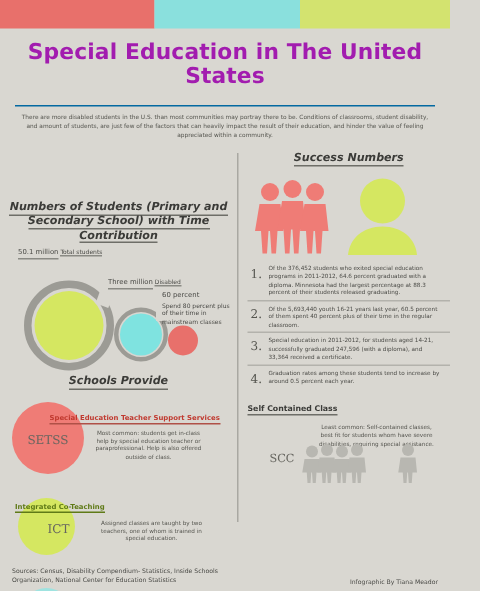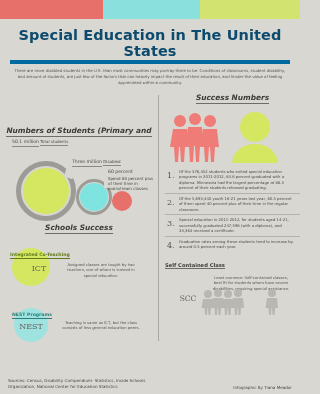--- a/index.html
+++ b/index.html
@@ -16,24 +16,24 @@
   .bar{height:100%;}
   .bar.red{width:103px;background:#e8706b;}
   .bar.cyan{width:97px;background:#8ae0dd;}
   .bar.lime{width:100px;background:#d3e36f;}
 
   
   .title-wrap{text-align:center;padding:8px 10px 0;}
   .title{
     display:inline-block;
     font-family:"DejaVu Sans","Liberation Sans",sans-serif;
-    font-size:14.5px;font-weight:600;color:#0c4a6e;
+    font-size:14.5px;font-weight:600;color:#a21caf;
     letter-spacing:.1px;
-    border-bottom:4px solid #0369a1;
-    padding-bottom:1px;
+    border-bottom:1px solid #0369a1;
+    padding-bottom:11px;
   }
   .subtitle{
     margin:4px 14px 0;
     font-size:3.9px;line-height:1.55;
     text-align:center;color:#55554f;
   }
 
   
   .columns{display:flex;margin-top:7px;height:300px;}
   .col-left{width:158px;position:relative;margin-top:33px;}
@@ -134,20 +134,21 @@
     <div class="title">Special Education in The United States</div>
   </div>
   <div class="subtitle">There are more disabled students in the U.S. than most communities may portray there to be. Conditions of classrooms, student disability, and amount of students, are just few of the factors that can heavily impact the result of their education, and hinder the value of feeling appreciated within a community.</div>
 
   <div class="columns">
 
     <div class="col-left">
 
       <div class="sec-head two">
         <span>Numbers of Students (Primary and</span><br>
+        <span>Secondary School) with Time Contribution</span>
       </div>
 
       <div class="donuts">
 
         <div class="lbl" style="left:12px;top:0;">
           <span class="big u">50.1 million</span>
           <span class="u">Total students</span>
         </div>
         <div class="donut d1">
           <i></i>
@@ -165,23 +166,29 @@
 
         <div class="lbl" style="left:108px;top:30px;width:48px;">
           <span class="big">60 percent</span>
           <span>Spend 80 percent plus of their time in mainstream classes</span>
         </div>
         <div class="donut d3"></div>
       </div>
 
       <div class="sp">
         <div class="sec-head">
-          <span>Schools Success</span>
-        </div>
-
+          <span>Schools Provide</span>
+        </div>
+
+        <div class="prog" style="margin-top:6px;">
+          <div class="blob setss"></div>
+          <div class="abbr a1">SETSS</div>
+          <div class="pname p1">Special Education Teacher Support Services</div>
+          <div class="pdesc d1t">Most common: students get in-class help by special education teacher or paraprofessional. Help is also offered outside of class.</div>
+        </div>
 
         <div class="prog" style="margin-top:10px;">
           <div class="blob ict"></div>
           <div class="abbr a2">ICT</div>
           <div class="pname p2">Integrated Co-Teaching</div>
           <div class="pdesc d2t">Assigned classes are taught by two teachers, one of whom is trained in special education.</div>
         </div>
 
         <div class="prog" style="margin-top:8px;">
           <div class="blob nest"></div>

